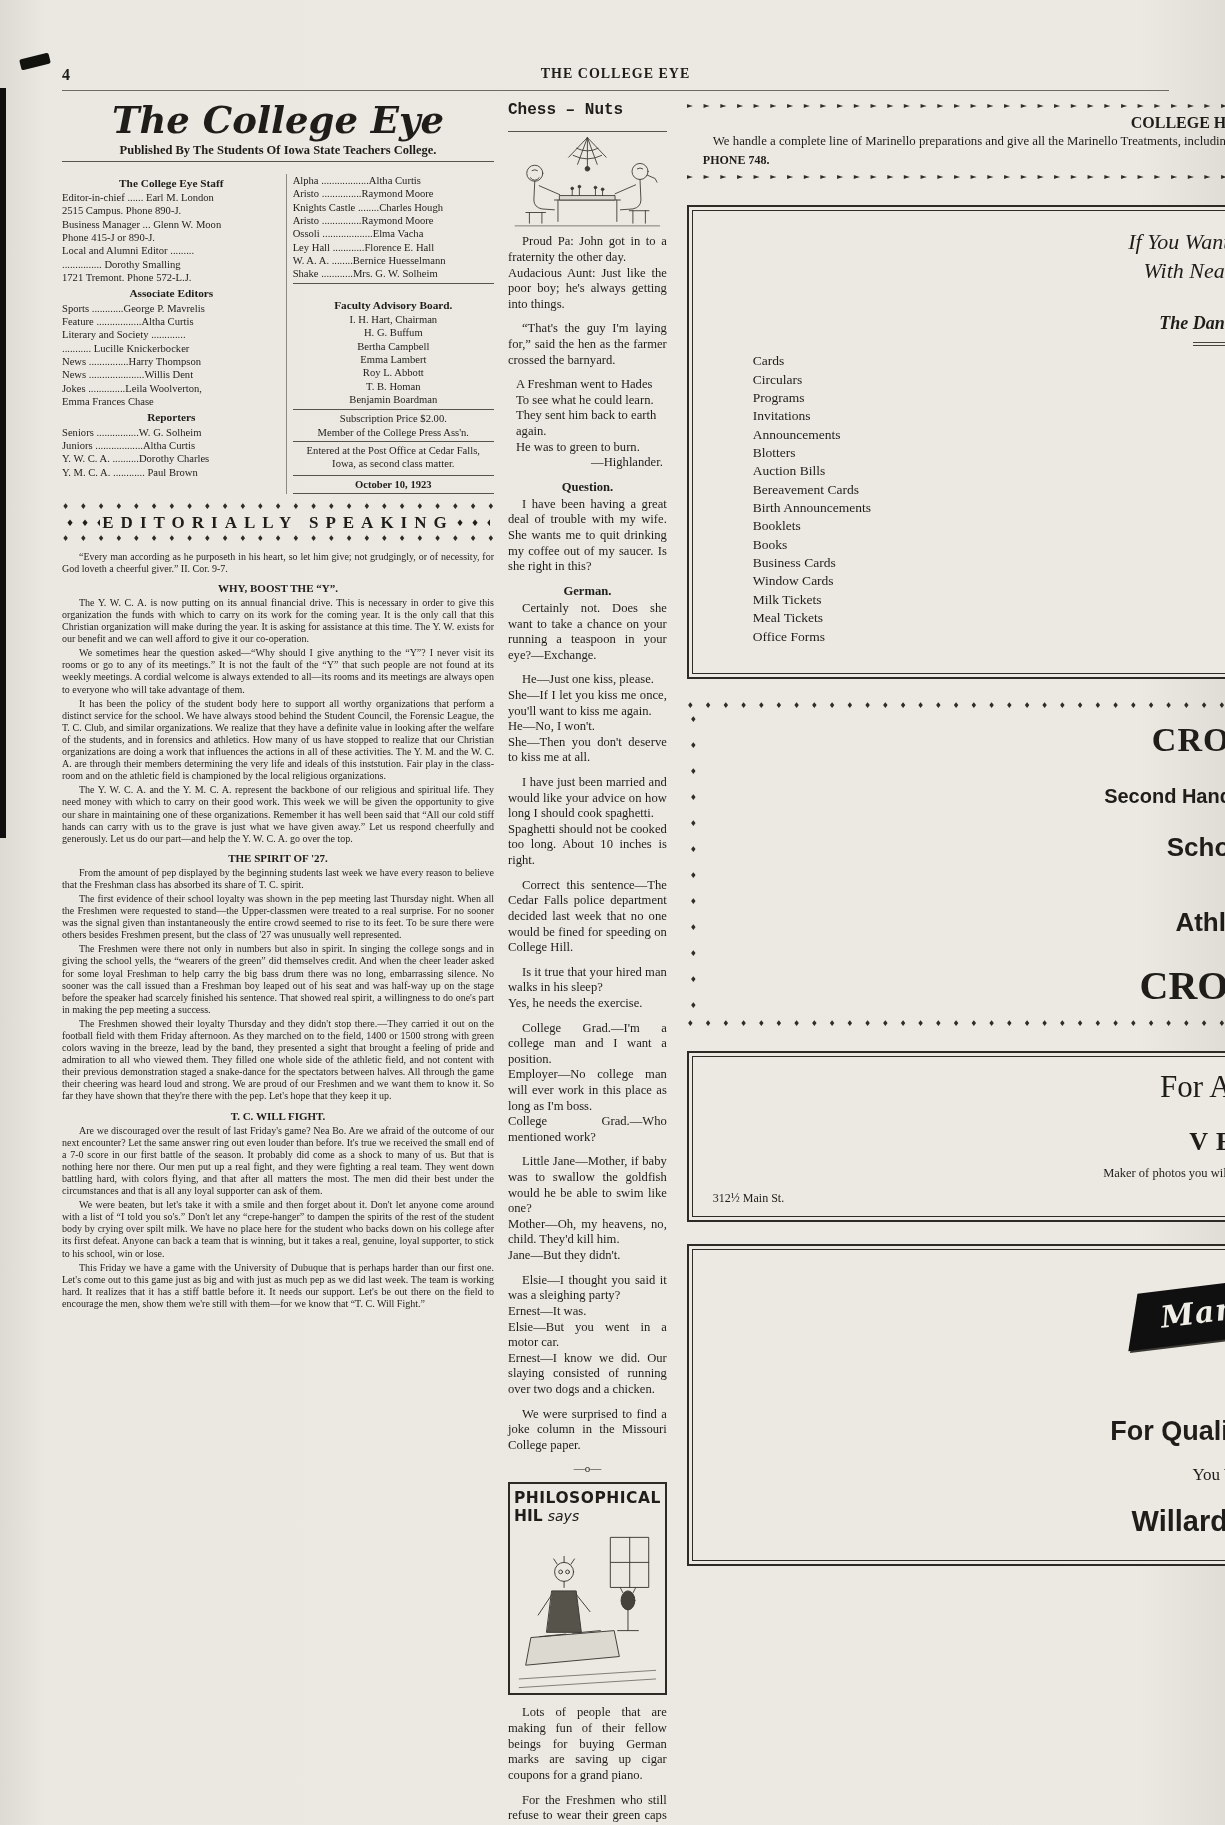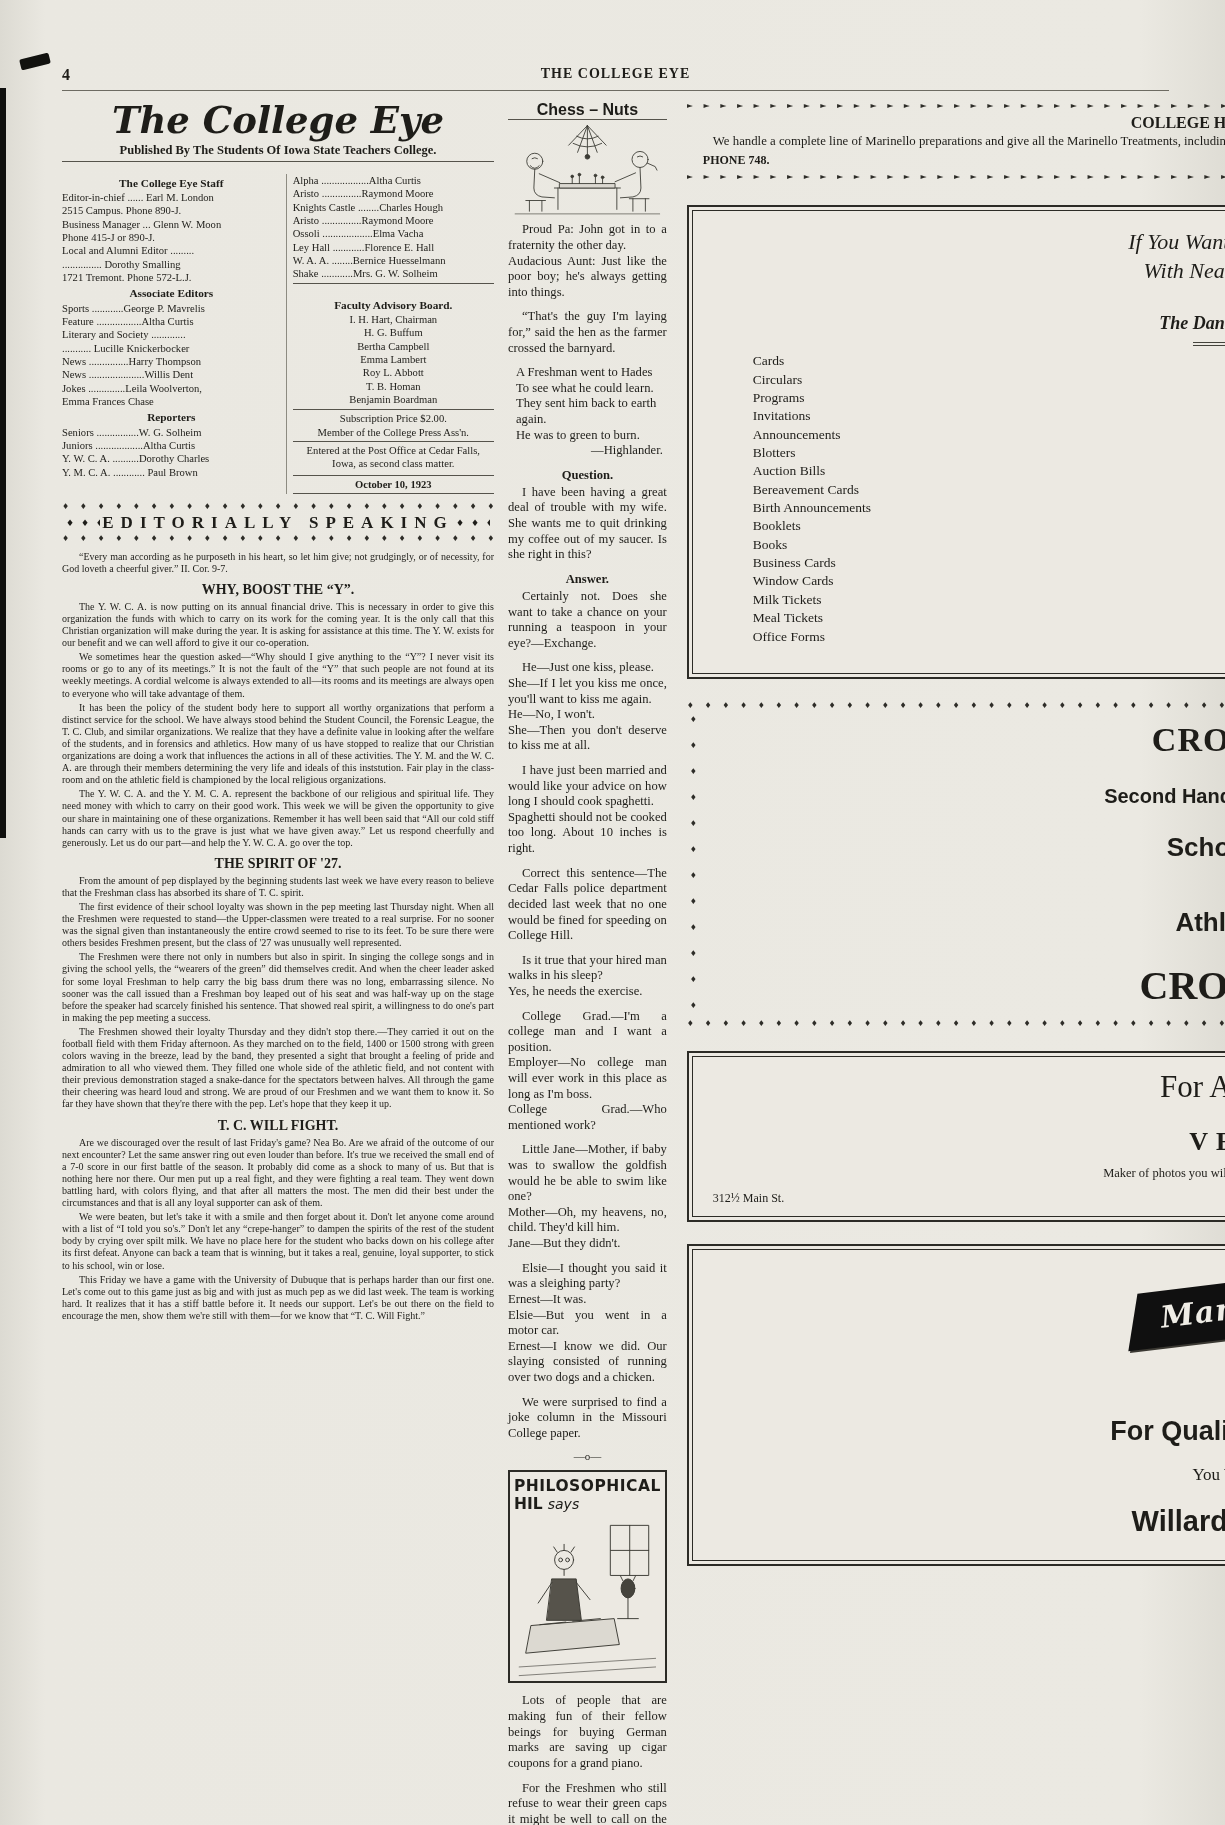--- a/index.html
+++ b/index.html
@@ -37,25 +37,25 @@
 
   .edit-banner { margin-top:8px; text-align:center; }
   .orn-row { overflow:hidden; white-space:nowrap; font-size:8px; letter-spacing:4px; line-height:1.3; color:#2e2d28; font-family:"DejaVu Sans", sans-serif; }
   .edit-banner-mid { display:flex; align-items:center; justify-content:space-between; padding:1px 4px; }
   .orn-end { font-size:9px; letter-spacing:2px; font-family:"DejaVu Sans", sans-serif; overflow:hidden; white-space:nowrap; width:34px; }
   .banner-text { font-weight:bold; font-size:17px; letter-spacing:7px; font-family:"Liberation Serif", serif; }
 
   .edit-body { margin-top:6px; }
   .edit-para { font-size:10px; line-height:1.21; text-align:justify; text-indent:17px; margin-bottom:2px; }
   .edit-quote { text-indent:17px; }
-  .edit-head { text-align:center; font-weight:bold; font-size:14px; margin:7px 0 3px; }
+  .edit-head { text-align:center; font-weight:bold; font-size:11px; margin:7px 0 3px; }
 
   
   .col-mid { width:180px; }
-  .chess-title { text-align:center; font-weight:bold; font-size:16px; font-family:Liberation Sans, sans-serif; border-bottom:1px solid #55534b; padding-bottom:0; }
+  .chess-title { text-align:left; font-weight:bold; font-size:16px; font-family:Liberation Mono, monospace; border-bottom:1px solid #55534b; padding-bottom:12px; }
   .chess-illus { width:100%; height:auto; display:block; margin:2px 0 4px; }
   .joke { font-size:12.6px; line-height:1.24; text-align:justify; text-indent:14px; margin-bottom:9px; white-space:pre-line; }
   .poem { text-indent:0; padding-left:8px; text-align:left; }
   .poem-attr { display:block; text-align:right; padding-right:4px; }
   .qa-head { text-align:center; font-weight:bold; font-size:12.6px; margin:2px 0 2px; }
   .mid-divider { text-align:center; font-size:11px; margin:2px 0 8px; }
   .phil-panel { border:2px solid #2c2b26; padding:5px 4px 2px; margin:4px 0 10px; background:#ece9e2; }
   .phil-title-1 { text-align:center; font-weight:bold; font-size:15.5px; font-family:"DejaVu Sans", sans-serif; letter-spacing:0.5px; }
   .phil-title-2 { font-family:"DejaVu Sans", sans-serif; margin-top:-1px; }
   .phil-hil { font-weight:bold; font-size:15.5px; }
@@ -269,21 +269,21 @@
           <p class="joke">“That's the guy I'm laying for,” said the hen as the farmer crossed the barnyard.</p>
         </div>
 
       <p class="joke poem"><span class="poem-lines">A Freshman went to Hades
 To see what he could learn.
 They sent him back to earth again.
 He was to green to burn.</span><span class="poem-attr">—Highlander.</span></p>
 
       <h4 class="qa-head">Question.</h4>
       <p class="joke">I have been having a great deal of trouble with my wife. She wants me to quit drinking my coffee out of my saucer. Is she right in this?</p>
-      <h4 class="qa-head">Answer.</h4>
+      <h4 class="qa-head">German.</h4>
       <p class="joke">Certainly not. Does she want to take a chance on your running a teaspoon in your eye?—Exchange.</p>
 
       <div>
 
       <p class="joke">He—Just one kiss, please.
 She—If I let you kiss me once, you'll want to kiss me again.
 He—No, I won't.
 She—Then you don't deserve to kiss me at all.</p>
           <p class="joke">I have just been married and would like your advice on how long I should cook spaghetti.
 Spaghetti should not be cooked too long. About 10 inches is right.</p>

